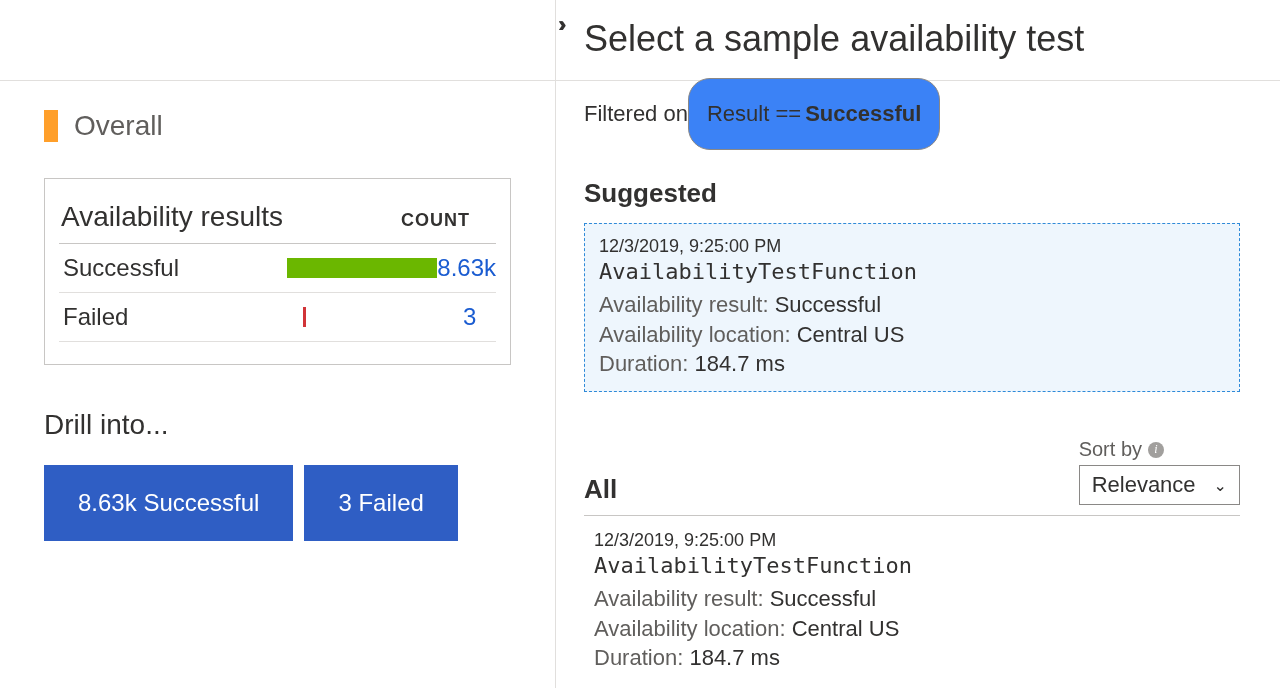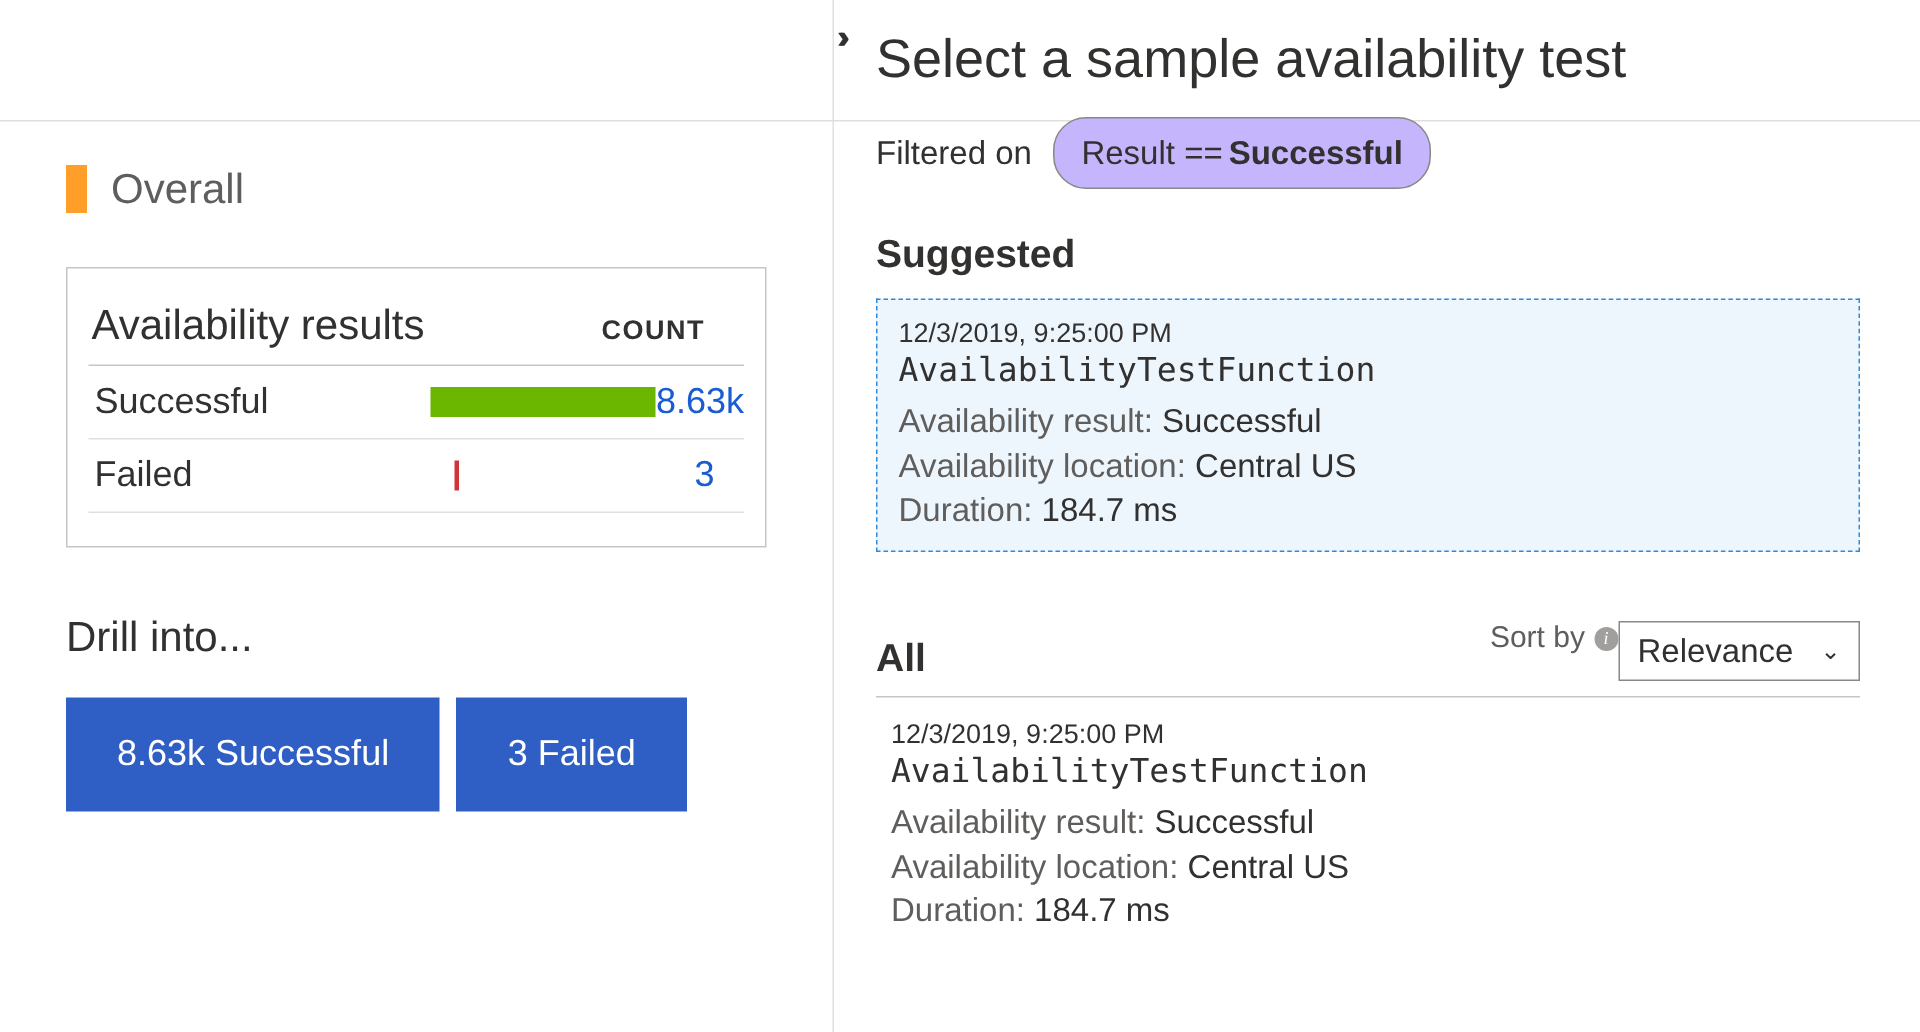--- a/index.html
+++ b/index.html
@@ -139,34 +139,33 @@
   }
   .right-title {
     font-size: 36px;
     font-weight: 400;
     margin: 0 0 18px 0;
     padding-left: 0;
   }
   .filter-row {
     display: flex;
     align-items: center;
-    gap: 14px;
     font-size: 22px;
     margin-bottom: 28px;
   }
   .filter-chip {
     border: 1px solid #8a8886;
     border-radius: 22px;
-    padding: 10px 18px;
+    padding: 22px 18px;
     font-size: 22px;
     color: #323130;
     display: inline-flex;
     align-items: baseline;
     gap: 4px;
-    background: #c4b5fd;
+    background: #3b82f6;
   }
   .filter-chip .strong { font-weight: 700; }
   .section-label {
     font-size: 26px;
     color: #323130;
     font-weight: bold;
   }
   .suggested-card {
     border: 1px dashed #2f8ad8;
     background: #eef6fd;
@@ -193,21 +192,21 @@
   .all-header {
     display: flex;
     align-items: flex-end;
     justify-content: space-between;
     margin-top: 46px;
     border-bottom: 1px solid #c8c6c4;
     padding-bottom: 10px;
   }
   .sort-block {
     display: flex;
-    flex-direction: row;
+    flex-direction: column;
     align-items: flex-start;
     text-align: right;
   }
   .sort-label {
     font-size: 20px;
     color: #605e5c;
     display: flex;
     align-items: center;
     gap: 6px;
     margin-bottom: 4px;

